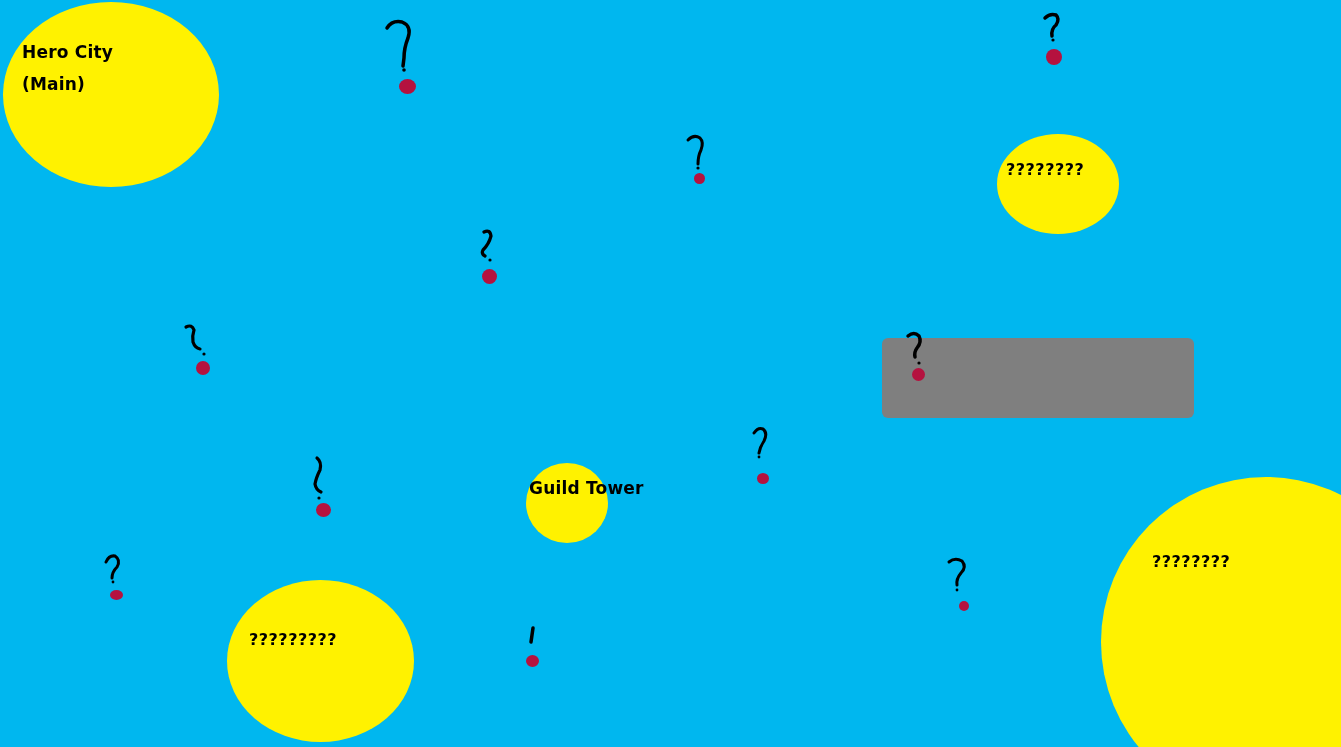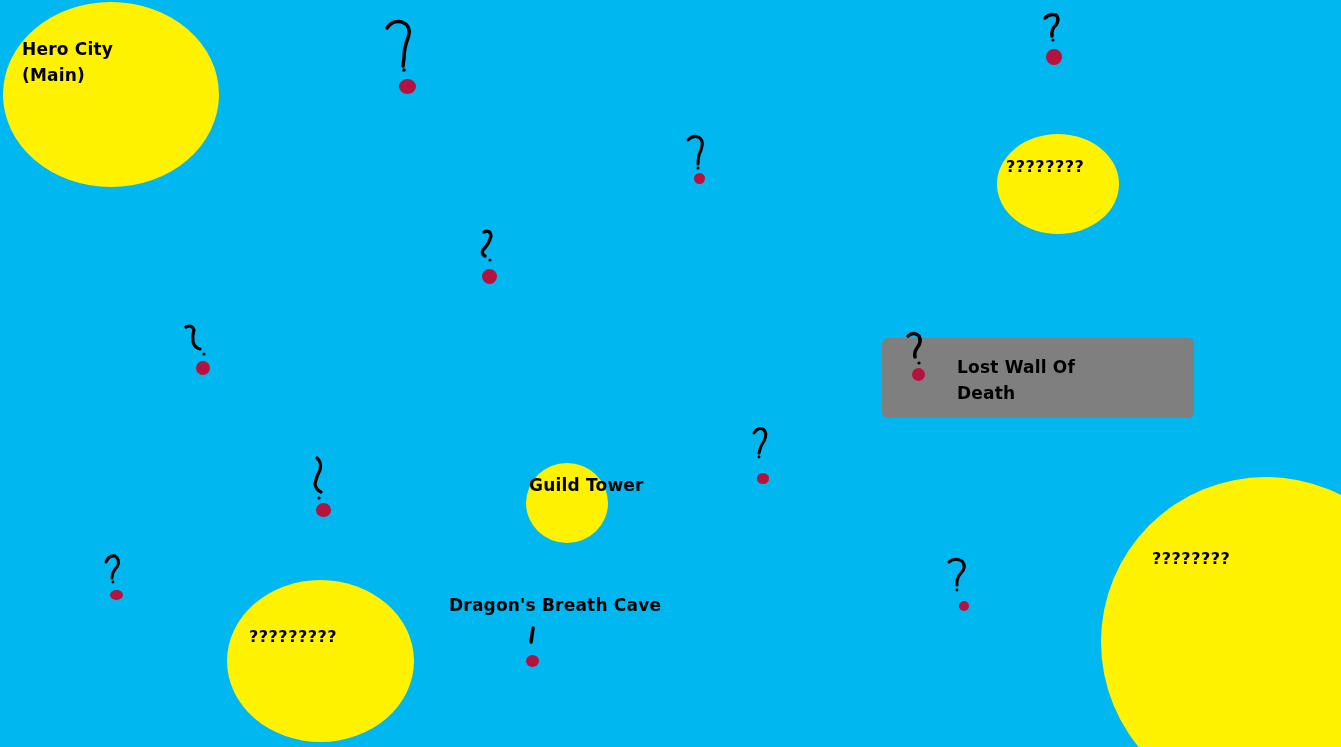--- a/index.html
+++ b/index.html
@@ -1,20 +1,20 @@
 <!DOCTYPE html>
 <html><head>
 <meta charset="utf-8">
 <style>
   html, body { margin: 0; padding: 0; }
   body { width: 1341px; height: 747px; overflow: hidden; background: #00b7ef; position: relative;
          font-family: "DejaVu Sans", sans-serif; }
   #map { position: absolute; left: 0; top: 0; width: 1341px; height: 747px; background: #00b7ef; overflow: hidden; }
   .area { position: absolute; background: #fff200; border-radius: 50%; cursor: pointer; }
-  .label { position: absolute; color: #000; font-weight: bold; font-size: 17px; line-height: 26px; white-space: pre; letter-spacing: 0.2px; }
+  .label { position: absolute; color: #000; font-weight: bold; font-size: 17px; line-height: 32px; white-space: pre; letter-spacing: 0.2px; }
   .qlabel { font-size: 16px; letter-spacing: 0.5px; }
   .panel { position: absolute; background: #7f7f7f; border-radius: 6px; cursor: pointer; }
   .marker { position: absolute; cursor: pointer; }
   .marker svg { position: absolute; left: 0; top: 0; overflow: visible; }
   .dot { position: absolute; background: #b5123f; border-radius: 50%; }
 </style>
 </head>
 <body>
 
 <div id="map">
@@ -29,24 +29,21 @@
   <div class="area" style="left:526px;top:463px;width:82px;height:80px;"></div>
   <div class="label" style="left:505px;top:472px;margin-left:24px;">Guild Tower</div>
 
   <div class="area" style="left:227px;top:580px;width:187px;height:162px;"></div>
   <div class="label qlabel" style="left:249px;top:624px;">?????????</div>
 
   <div class="area" style="left:1101px;top:477px;width:330px;height:330px;"></div>
   <div class="label qlabel" style="left:1152px;top:546px;">????????</div>
 
   <div class="panel" style="left:882px;top:338px;width:312px;height:80px;"></div>
-  <div class="label" style="left:957px;top:354px;">Lost Wall Of
-Death</div>
 
-  <div class="label" style="left:449px;top:592px;">Dragon's Breath Cave</div>
 
   <div class="marker" style="left:380px;top:18px;width:40px;height:78px;">
     <svg width="40" height="78">
         <path d="M7 10 Q12 2 22 4 Q32 8 28 20 Q24 30 24 40 L23 48" stroke="#000" stroke-width="3.5" fill="none" stroke-linecap="round"></path>
         <circle cx="24" cy="52" r="1.8" fill="#000"></circle>
       </svg>
     <div class="dot" style="left:19px;top:61px;width:17px;height:15px;"></div>
   </div>
 
   <div class="marker" style="left:1040px;top:12px;width:30px;height:55px;">

